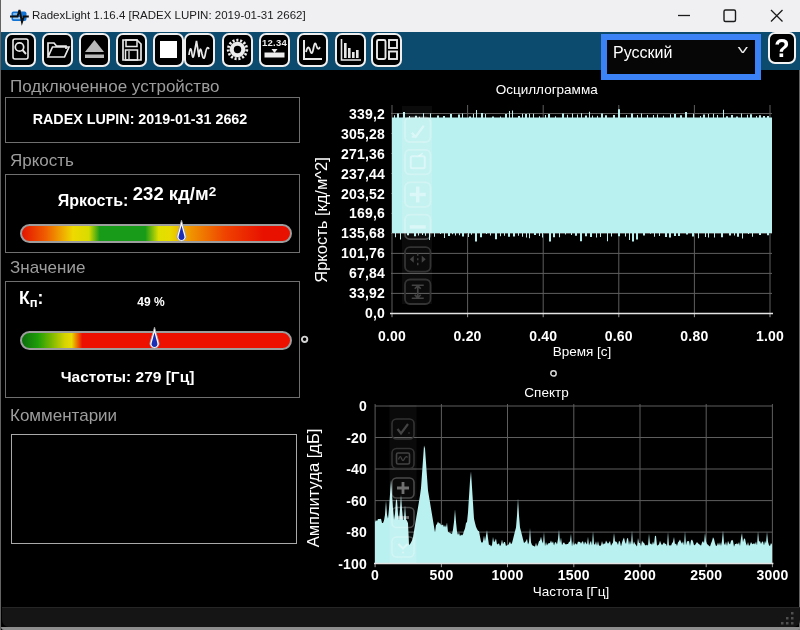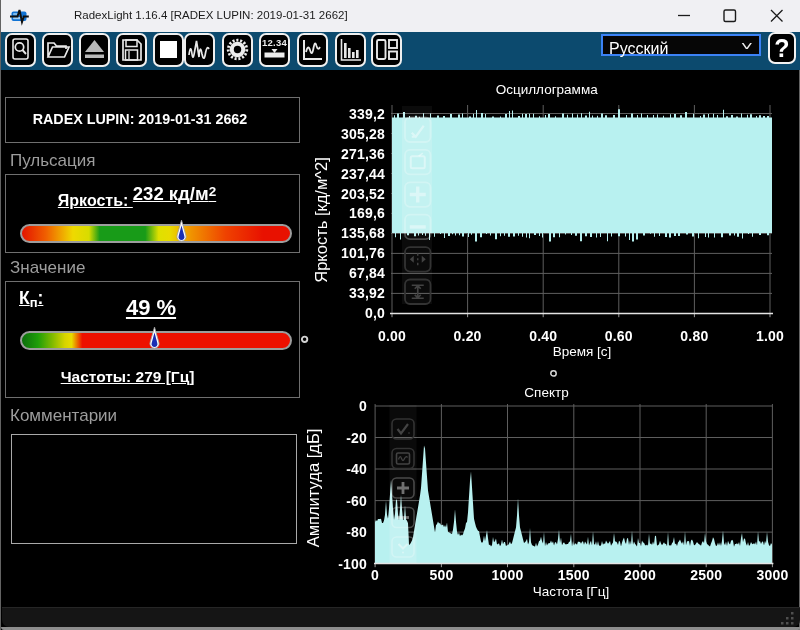--- a/index.html
+++ b/index.html
@@ -2,35 +2,35 @@
 <html><head><meta charset="utf-8">
 <style>
 * { margin:0; padding:0; box-sizing:border-box; }
 html,body { width:800px; height:630px; background:#000; overflow:hidden;
   font-family:"Liberation Sans", sans-serif; }
 #win { position:absolute; left:0; top:0; width:800px; height:630px; background:#000; filter:grayscale(0.001);
   border-left:1px solid #636363; border-right:1px solid #636363; }
 
 #titlebar { position:absolute; left:0; top:0; width:800px; height:32px; background:#f0f0f3; }
 #appicon { position:absolute; left:9px; top:6px; }
-#title { position:absolute; left:31px; top:9px; font-size:11.5px; color:#1b1b1b; white-space:nowrap;margin-left:42px; }
+#title { position:absolute; left:31px; top:9px; font-size:11.5px; color:#1b1b1b; white-space:nowrap; }
 .winbtn { position:absolute; top:0; width:46px; height:31px; }
 
 #toolbar { position:absolute; left:0; top:32px; width:800px; height:38px; background:#0c4a6e; }
 .tbtn { position:absolute; top:1px; width:31px; height:34px; border:2px solid #efefef; border-radius:7px; background:#000; }
-#combo { position:absolute; left:600px; top:1.5px; width:160px; height:22px; background:#060606; border:2px solid #3b82f6; color:#fff; font-size:16px;text-align:right; }
+#combo { position:absolute; left:600px; top:1.5px; width:160px; height:46px; background:#060606; border:6px solid #3b82f6; color:#fff; font-size:16px;text-align:right; }
 #combo span.txt { position:absolute; left:6px; top:4px; }
 #combo span.chev { position:absolute; right:8px; top:3px; font-size:13px; color:#eee; transform:scaleX(1.6); }
 #helpbtn { position:absolute; left:767px; top:0px; width:28px; height:32px; border:2.5px solid #f2f2f2; border-radius:7px; background:#000; color:#fff; font-size:25px; font-weight:700; text-align:center; line-height:28px; }
 
 .seclabel { position:absolute; left:9px; color:#9d9d9d; font-size:17px; white-space:nowrap; }
 .box { position:absolute; left:4px; width:295px; border:1px solid #6f6f6f; background:#000;padding-left:12px; }
 #devtext { position:absolute; left:0; top:12.5px; width:268px; text-align:center; color:#fff; font-weight:700; font-size:14.3px; }
 .gbar { position:absolute; border:2px solid #9d9d9d; border-radius:10px; }
-.white { color:#fff;text-decoration:underline; }
+.white { color:#fff; }
 
 svg text { fill:#ffffff; font-family:"Liberation Sans", sans-serif; font-size:14px; font-weight:700; letter-spacing:0.2px; }
 svg text.title { font-weight:400; font-size:13.5px; letter-spacing:0; } svg text.rot { font-weight:400; font-size:16.5px; letter-spacing:0; }
 
 #statusbar { position:absolute; left:1px; top:607px; width:798px; height:20px; background:#151515; border-top:1px solid #262626; border-radius:0 0 7px 7px; }
 #grip { position:absolute; right:5px; top:4px; }
 #botborder { position:absolute; left:0; top:627px; width:800px; height:3px; background:#8d8d8d; border-radius:0 0 4px 4px; }
 </style></head>
 <body>
 <div id="win">
@@ -107,41 +107,42 @@
         <rect x="16" y="5" width="8" height="8" fill="none" stroke="#e8e8e8" stroke-width="1.9"></rect>
         <rect x="16" y="16.5" width="8" height="7.5" fill="none" stroke="#e8e8e8" stroke-width="1.9"></rect>
       </svg>
   <div id="combo">
         <span class="txt">Русский</span>
         <span class="chev">˅</span>
       </div>
   <div id="helpbtn">?</div>
 </div>
 
+<div class="seclabel" style="top:77px">Подключенное устройство</div>
 <div class="box" style="top:97px; height:46px">
       <div id="devtext">RADEX LUPIN: 2019-01-31 2662</div>
     </div>
 
-<div class="seclabel" style="top:151px">Пульсация</div>
+<div class="seclabel" style="top:151px">Яркость</div>
 <div class="box" style="top:174px; height:79px">
   <div style="position:absolute; left:0; top:14px; width:262px; text-align:center; white-space:nowrap;">
     <span class="white" style="font-weight:700; font-size:16px; vertical-align:baseline;">Яркость: </span><span class="white" style="font-weight:700; font-size:18.5px; position:relative; top:-6.5px;">232 кд/м<span style="font-size:13.5px; vertical-align:4.5px;">2</span></span>
   </div>
   <div class="gbar" style="left:14px; top:48.5px; width:272px; height:19px;
     background:linear-gradient(to right,#e41400 0%,#f06000 9%,#efd900 19%,#d8dc00 25%,#189b18 29%,#189b18 46%,#dfe000 51%,#e8dc00 55%,#f09400 63%,#ef4200 76%,#e81100 90%);"></div>
   <svg style="position:absolute; left:169px; top:44.5px;" width="13" height="28" viewBox="0 0 13 28">
     <path d="M6.5 0 L10.8 15 A4.6 4.6 0 1 1 2.2 15 Z" fill="#fff" stroke="#9a9a9a" stroke-width="0.8"></path>
     <path d="M6.5 5.5 L9.3 16 A3 3 0 1 1 3.7 16 Z" fill="#1a2db4"></path>
   </svg>
 </div>
 
 <div class="seclabel" style="top:258px">Значение</div>
 <div class="box" style="top:281px; height:117px">
   <div class="white" style="position:absolute; left:13px; top:6px; font-weight:700; font-size:17.5px;">К<span style="font-size:13px; vertical-align:-3px;">п</span>:</div>
-  <div class="white" style="position:absolute; left:0; top:13px; width:290px; text-align:center; font-weight:700; font-size:22px;">49 %</div>
+  <div class="white" style="position:absolute; left:0; top:13px; width:290px; text-align:center; font-weight:700; font-size:12px;">49 %</div>
   <div class="gbar" style="left:14px; top:48.5px; width:272px; height:19px;
     background:linear-gradient(to right,#0c6e0c 0%,#1f9e08 6%,#7ab800 11%,#d7d400 16%,#e8dc00 18.5%,#ed1000 22.5%,#ed1000 100%);"></div>
   <svg style="position:absolute; left:142px; top:44.5px;" width="13" height="28" viewBox="0 0 13 28">
     <path d="M6.5 0 L10.8 15 A4.6 4.6 0 1 1 2.2 15 Z" fill="#fff" stroke="#9a9a9a" stroke-width="0.8"></path>
     <path d="M6.5 5.5 L9.3 16 A3 3 0 1 1 3.7 16 Z" fill="#1a2db4"></path>
   </svg>
   <div class="white" style="position:absolute; left:0; top:86px; width:243px; text-align:center; font-weight:700; font-size:15.5px;">Частоты: 279 [Гц]</div>
 </div>
 <svg style="position:absolute; left:299px; top:335px;" width="10" height="10">
       <circle cx="4.6" cy="4.3" r="2.7" fill="none" stroke="#d2d2d2" stroke-width="1.9"></circle>

